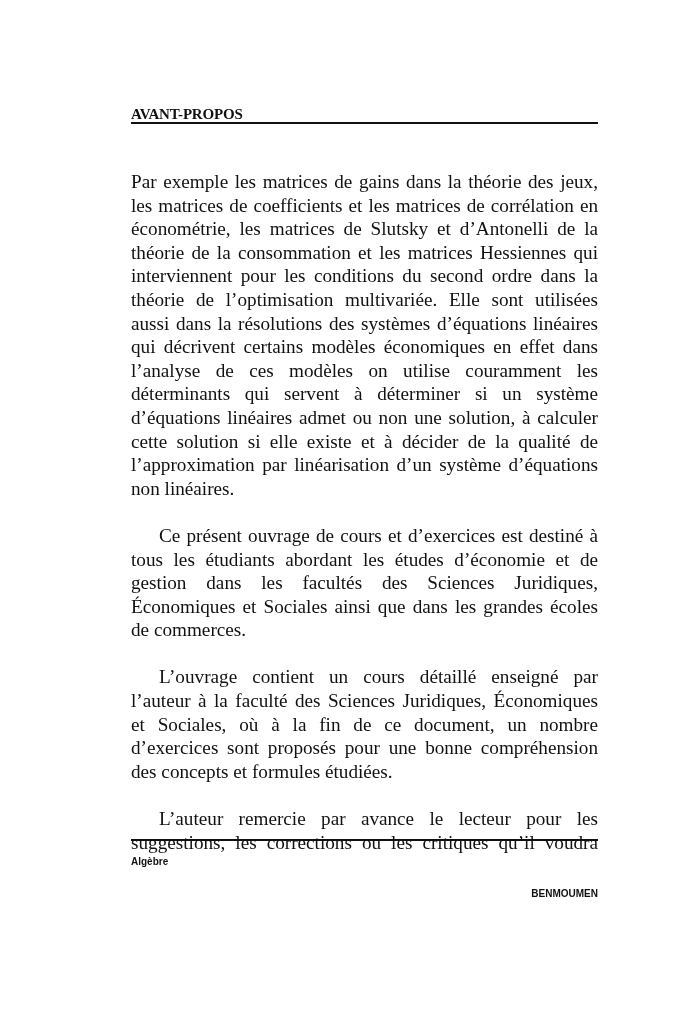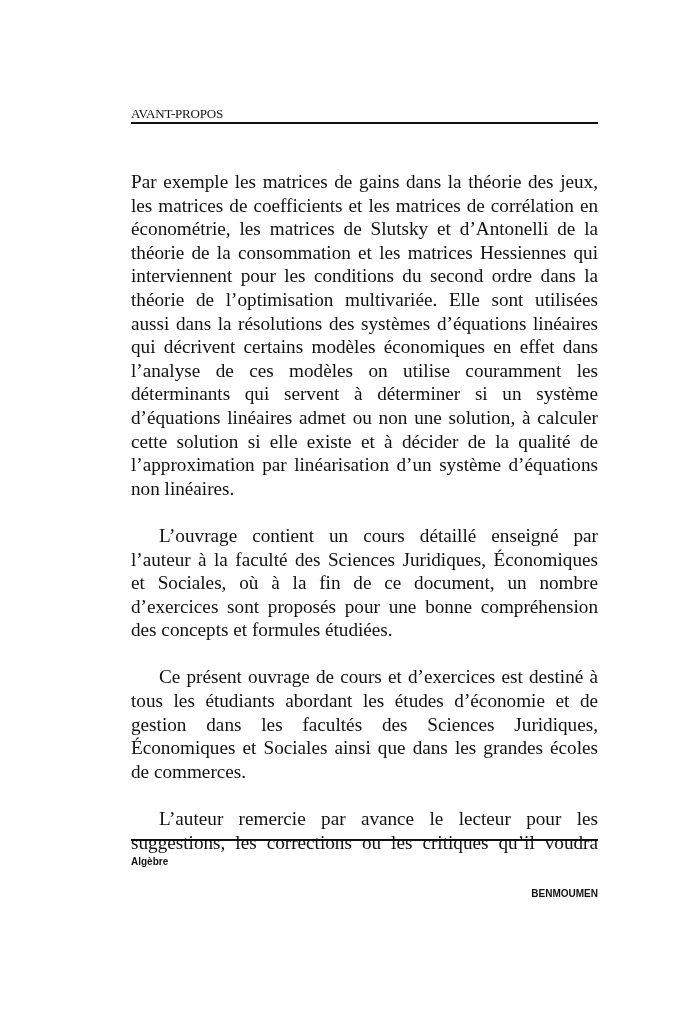--- a/index.html
+++ b/index.html
@@ -1,20 +1,20 @@
 <!DOCTYPE html>
 <html><head>
 <meta charset="utf-8">
 <style>
   html, body { margin: 0; padding: 0; background: #ffffff; }
   body { width: 700px; height: 1028px; position: relative; overflow: hidden; color: #111; }
   .page { position: absolute; left: 131px; top: 0; width: 467px; }
   .header-title {
     position: absolute; top: 106px; left: 0;
-    font-family: "Liberation Serif", serif; font-weight: normal; font-size: 13px; letter-spacing: -0.2px;
+    font-family: "Liberation Serif", serif; font-weight: bold; font-size: 15px; letter-spacing: -0.2px;
   }
   .rule-top { position: absolute; top: 122px; left: 0; width: 467px; height: 2px; background: #111; }
   .body-text {
     position: absolute; top: 150px; left: 0; width: 467px;
     font-family: Liberation Serif, serif; font-size: 19.2px; line-height: 23.6px;
     text-align: justify; text-align-last: left; margin-top: 20px;
   }
   .para { margin: 0 0 23.6px 0; text-indent: 0; }
   .para.indent { text-indent: 28px; }
   .rule-bottom { position: absolute; top: 839px; left: 0; width: 467px; height: 2px; background: #111; }
@@ -28,22 +28,22 @@
 </style>
 </head>
 <body>
 
 <div class="page">
   <div class="header-title">AVANT-PROPOS</div>
   <div class="rule-top"></div>
 
   <div class="body-text">
     <p class="para">Par exemple les matrices de gains dans la théorie des jeux, les matrices de coefficients et les matrices de corrélation en économétrie, les matrices de Slutsky et d’Antonelli de la théorie de la consommation et les matrices Hessiennes qui interviennent pour les conditions du second ordre dans la théorie de l’optimisation multivariée. Elle sont utilisées aussi dans la résolutions des systèmes d’équations linéaires qui décrivent certains modèles économiques en effet dans l’analyse de ces modèles on utilise couramment les déterminants qui servent à déterminer si un système d’équations linéaires admet ou non une solution, à calculer cette solution si elle existe et à décider de la qualité de l’approximation par linéarisation d’un système d’équations non linéaires.</p>
+    <p class="para indent">Ce présent ouvrage de cours et d’exercices est destiné à tous les étudiants abordant les études d’économie et de gestion dans les facultés des Sciences Juridiques, Économiques et Sociales ainsi que dans les grandes écoles de commerces.</p>
     <p class="para indent">L’ouvrage contient un cours détaillé enseigné par l’auteur à la faculté des Sciences Juridiques, Économiques et Sociales, où à la fin de ce document, un nombre d’exercices sont proposés pour une bonne compréhension des concepts et formules étudiées.</p>
-    <p class="para indent">Ce présent ouvrage de cours et d’exercices est destiné à tous les étudiants abordant les études d’économie et de gestion dans les facultés des Sciences Juridiques, Économiques et Sociales ainsi que dans les grandes écoles de commerces.</p>
     <p class="para indent" style="text-align-last: justify;">L’auteur remercie par avance le lecteur pour les suggestions, les corrections ou les critiques qu’il voudra</p>
   </div>
 
   <div class="rule-bottom"></div>
   <div class="footer">
     <span class="left">Algèbre</span>
     <span class="right">BENMOUMEN</span>
   </div>
 </div>
 

